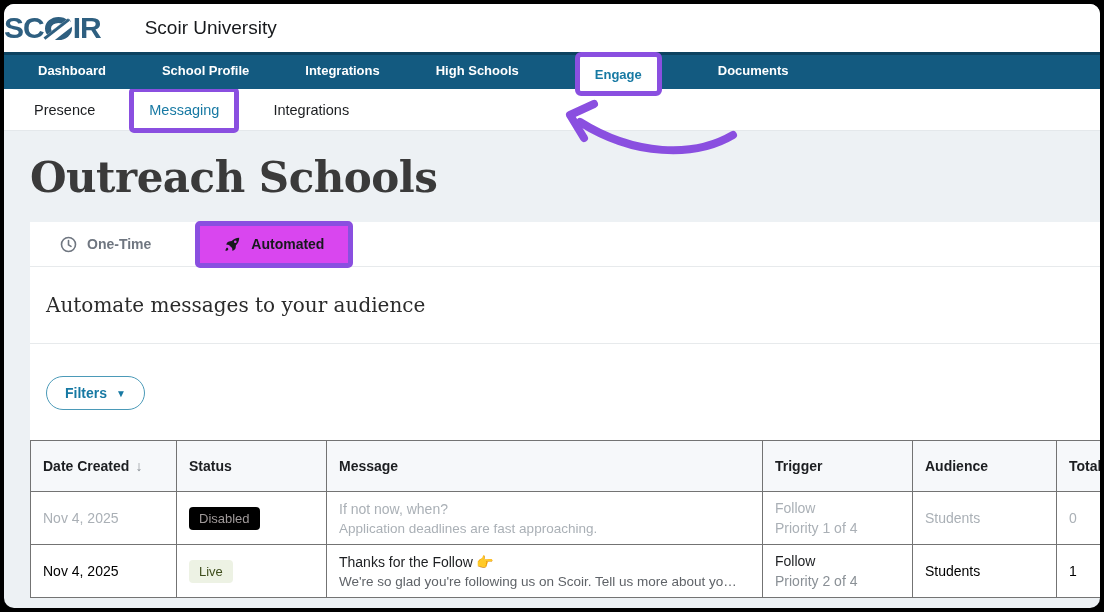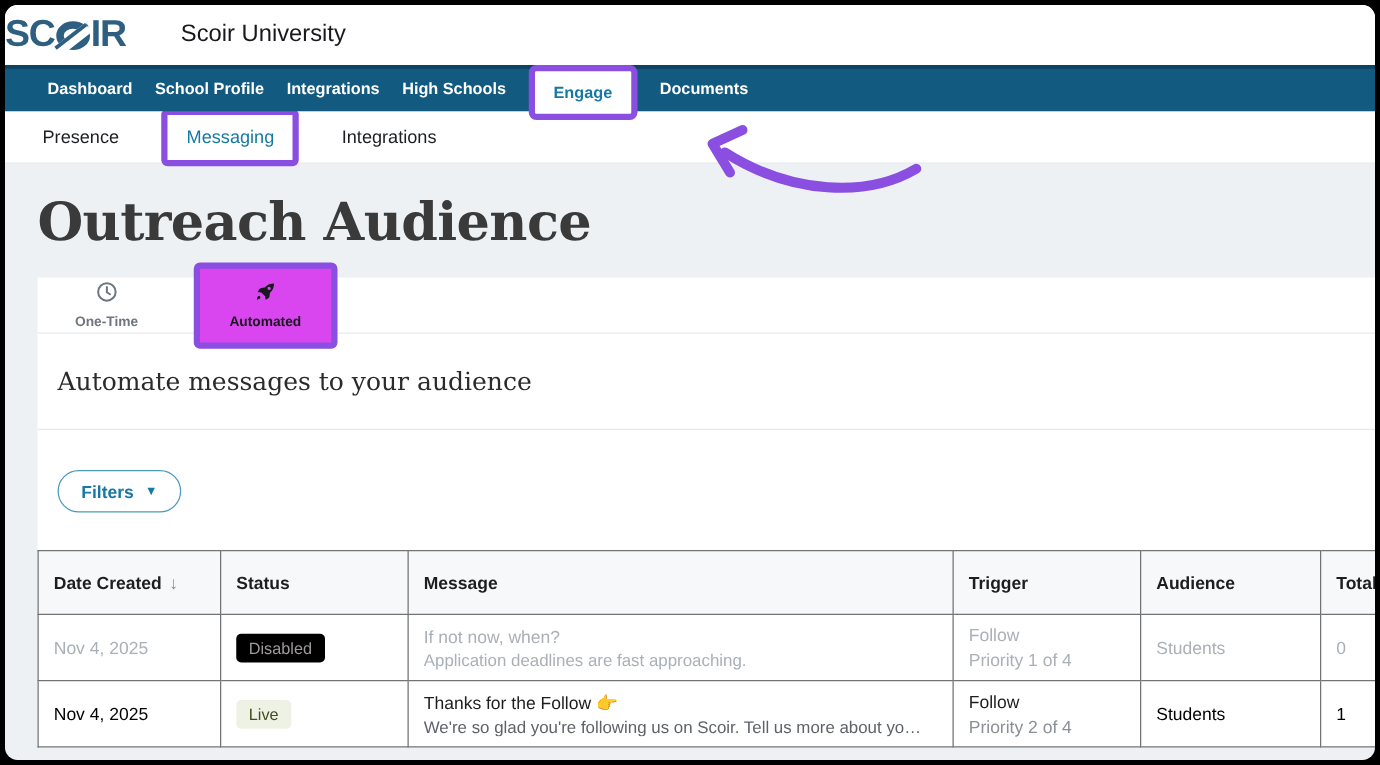--- a/index.html
+++ b/index.html
@@ -32,21 +32,21 @@
   }
   .logo-o::before{
     content:""; position:absolute; left:-6px; top:3px; width:28px; height:5px;
     background:#2e5f80; transform:rotate(-38deg); border-radius:3px;
   }
   .app-title { margin-left:44px; font-size:19px; color:#17191c; font-weight:500; }
 
   
   .main-nav {
     height:37px; background:#135a80; display:flex; align-items:center;
-    padding-left:34px; gap:18px; box-shadow: inset 0 3px 0 rgba(9,48,70,.55);
+    padding-left:34px; gap:56px; box-shadow: inset 0 3px 0 rgba(9,48,70,.55);
     position:relative; z-index:3;
   }
   .nav-item { color:#fff; font-size:13px; font-weight:600; cursor:pointer; white-space:nowrap; }
   .anno-engage {
     background:#fff; border:5px solid #8a4fe0; border-radius:6px;
     padding:8px 15px; margin:-8px 0 -14px 0; position:relative; z-index:4;
   }
   .anno-engage .nav-item { color:#1779a3; }
 
   
@@ -65,22 +65,22 @@
   
   .page-title {
     font-family:"DejaVu Serif", serif; font-weight:bold;
     font-size:42px; color:#3a3a3a; margin:22px 0 0 26px; letter-spacing:-.5px;
   }
 
   
   .card { margin:20px 0 0 26px; background:#fff; width:1070px; }
   .tab-row { height:45px; display:flex; align-items:center; padding-left:30px; gap:44px;
     border-bottom:1px solid #e7eaec; }
-  .tab { display:flex; align-items:center; gap:10px; font-size:11px; font-weight:700;
-    color:#6f7680; cursor:pointer;flex-direction:column; }
+  .tab { display:flex; align-items:center; gap:10px; font-size:14px; font-weight:700;
+    color:#6f7680; cursor:pointer; }
   .anno-automated {
     border:5px solid #8a4fe0; border-radius:5px; background:#d946ef;
     padding:10px 24px; margin:-6px 0; position:relative; z-index:1;
   }
   .anno-automated .tab { color:#17191c; }
   .icon-svg { display:block; }
 
   .section-row { padding:26px 0 26px 16px; border-bottom:1px solid #e7eaec; }
   .section-title { font-family:"DejaVu Serif", serif; font-size:20px; color:#2b2b2b; }
 
@@ -144,21 +144,21 @@
   </div>
 
   <div class="sub-nav">
     <span class="subnav-item">Presence</span>
     <span class="anno-messaging">
       <span class="subnav-item">Messaging</span>
     </span>
     <span class="subnav-item">Integrations</span>
   </div>
 
-  <h1 class="page-title">Outreach Audience</h1>
+  <h1 class="page-title">Outreach Schools</h1>
 
   <div class="card">
 
     <div class="tab-row">
       <span class="tab">
         <svg class="icon-svg" width="17" height="17" viewBox="0 0 17 17">
           <circle cx="8.5" cy="8.5" r="7" fill="none" stroke="#6f7680" stroke-width="1.6"></circle>
           <path d="M8.5 4.5 V8.8 L11 10.4" fill="none" stroke="#6f7680" stroke-width="1.6" stroke-linecap="round"></path>
         </svg>
         <span>One-Time</span>

